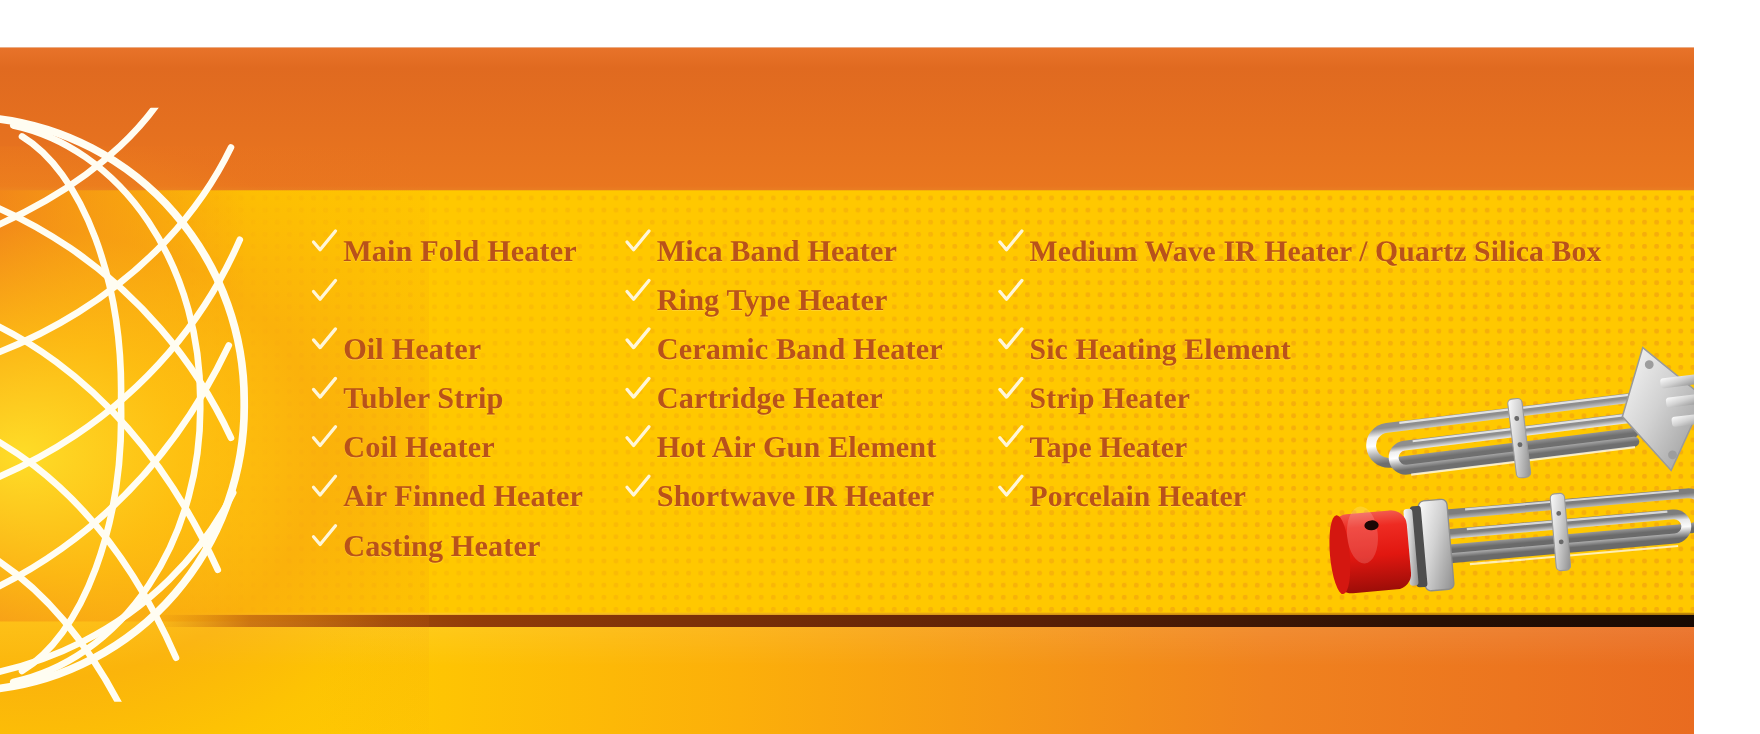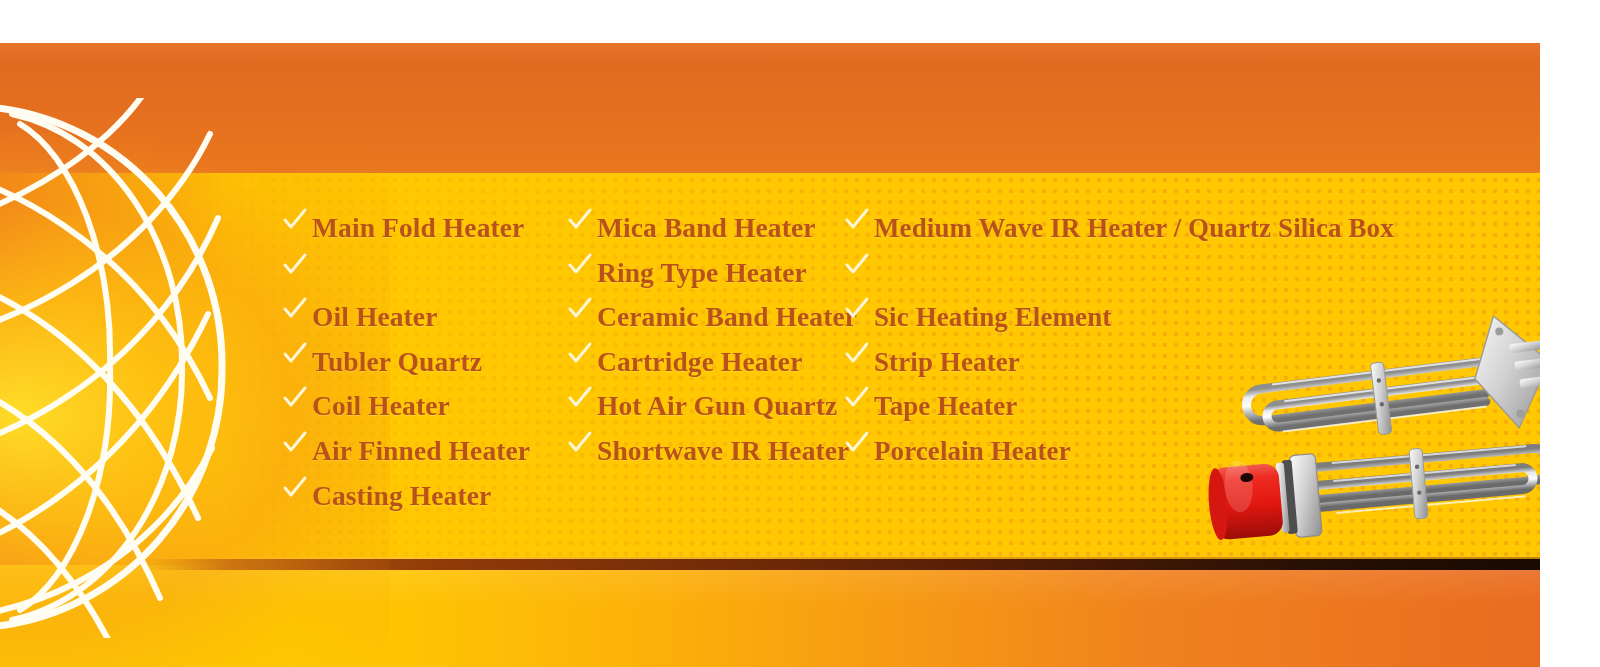--- a/index.html
+++ b/index.html
@@ -125,21 +125,21 @@
     position: absolute;
     left: 0; top: 0;
     width: 1600px; height: 667px;
   }
   .col {
     position: absolute;
     top: 168px;
   }
   .col-0 { left: 282px; }
   .col-1 { left: 567px; }
-  .col-2 { left: 844px; }
+  .col-2 { left: 906px; }
 
   .row {
     display: flex;
     align-items: baseline;
     height: 44.6px;
     white-space: nowrap;
   }
   .tick {
     width: 30px;
     flex: 0 0 30px;
@@ -349,21 +349,21 @@
             </svg>
         </span>
         <span class="row-label">Oil Heater</span>
       </div>
       <div class="row">
         <span class="tick">
           <svg width="26" height="26" viewBox="0 0 26 26">
               <path d="M3 13 L9 20 L23 3" fill="none" stroke="#fff6d8" stroke-width="3" stroke-linecap="round" stroke-linejoin="round"></path>
             </svg>
         </span>
-        <span class="row-label">Tubler Quartz</span>
+        <span class="row-label">Tubler Strip</span>
       </div>
       <div class="row">
         <span class="tick">
           <svg width="26" height="26" viewBox="0 0 26 26">
               <path d="M3 13 L9 20 L23 3" fill="none" stroke="#fff6d8" stroke-width="3" stroke-linecap="round" stroke-linejoin="round"></path>
             </svg>
         </span>
         <span class="row-label">Coil Heater</span>
       </div>
       <div class="row">
@@ -416,21 +416,21 @@
             </svg>
         </span>
         <span class="row-label">Cartridge Heater</span>
       </div>
       <div class="row">
         <span class="tick">
           <svg width="26" height="26" viewBox="0 0 26 26">
               <path d="M3 13 L9 20 L23 3" fill="none" stroke="#fff6d8" stroke-width="3" stroke-linecap="round" stroke-linejoin="round"></path>
             </svg>
         </span>
-        <span class="row-label">Hot Air Gun Quartz</span>
+        <span class="row-label">Hot Air Gun Element</span>
       </div>
       <div class="row">
         <span class="tick">
           <svg width="26" height="26" viewBox="0 0 26 26">
               <path d="M3 13 L9 20 L23 3" fill="none" stroke="#fff6d8" stroke-width="3" stroke-linecap="round" stroke-linejoin="round"></path>
             </svg>
         </span>
         <span class="row-label">Shortwave IR Heater</span>
       </div>
     </div>

